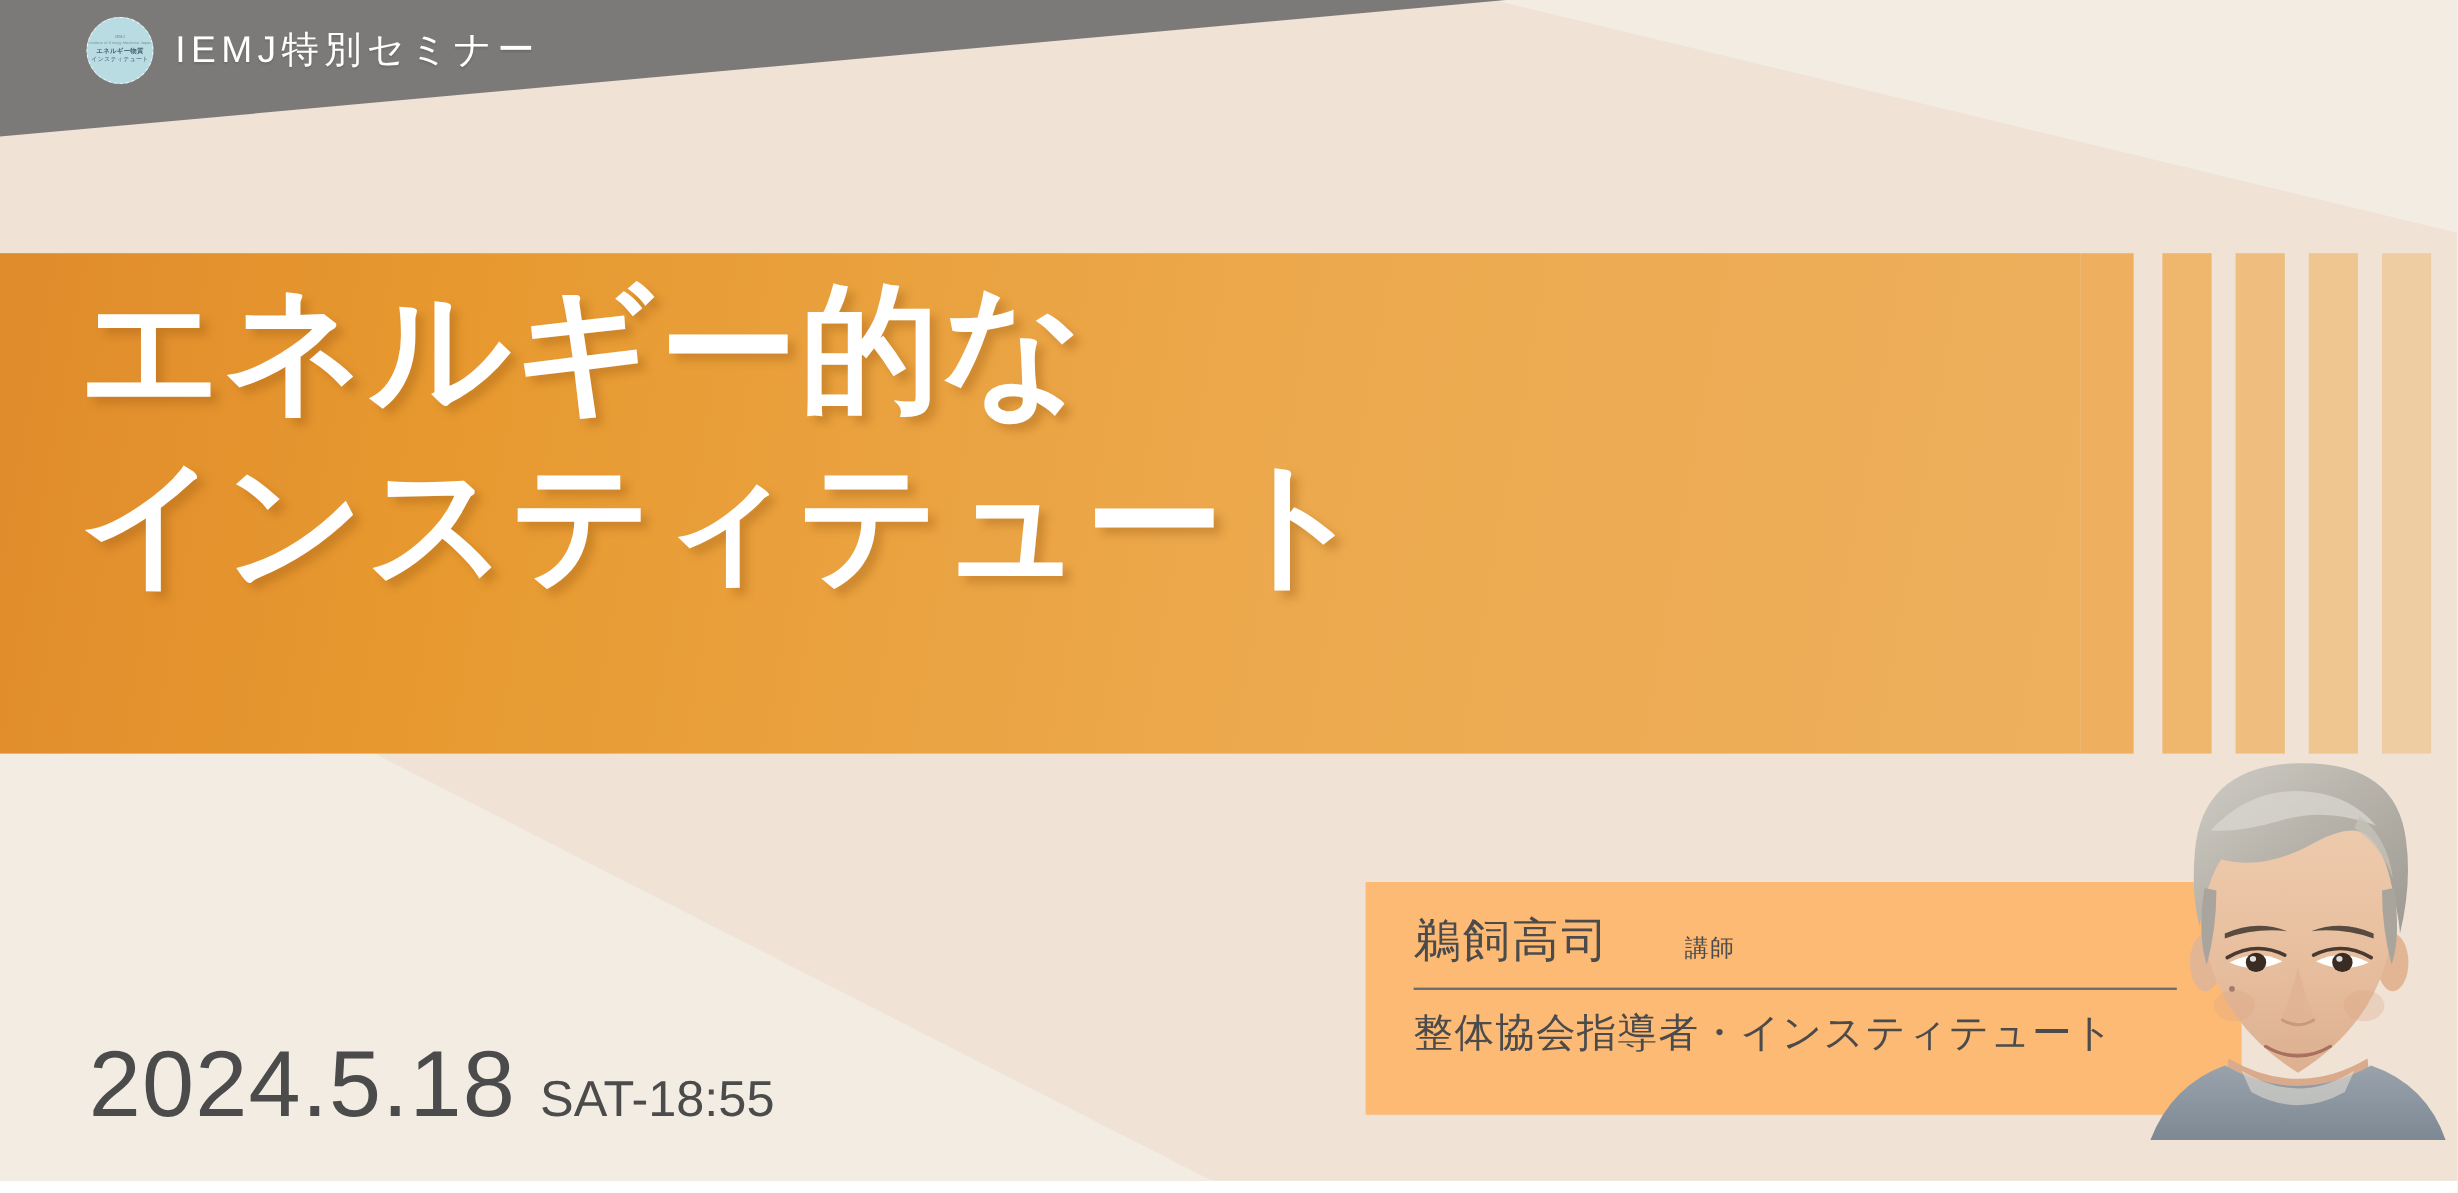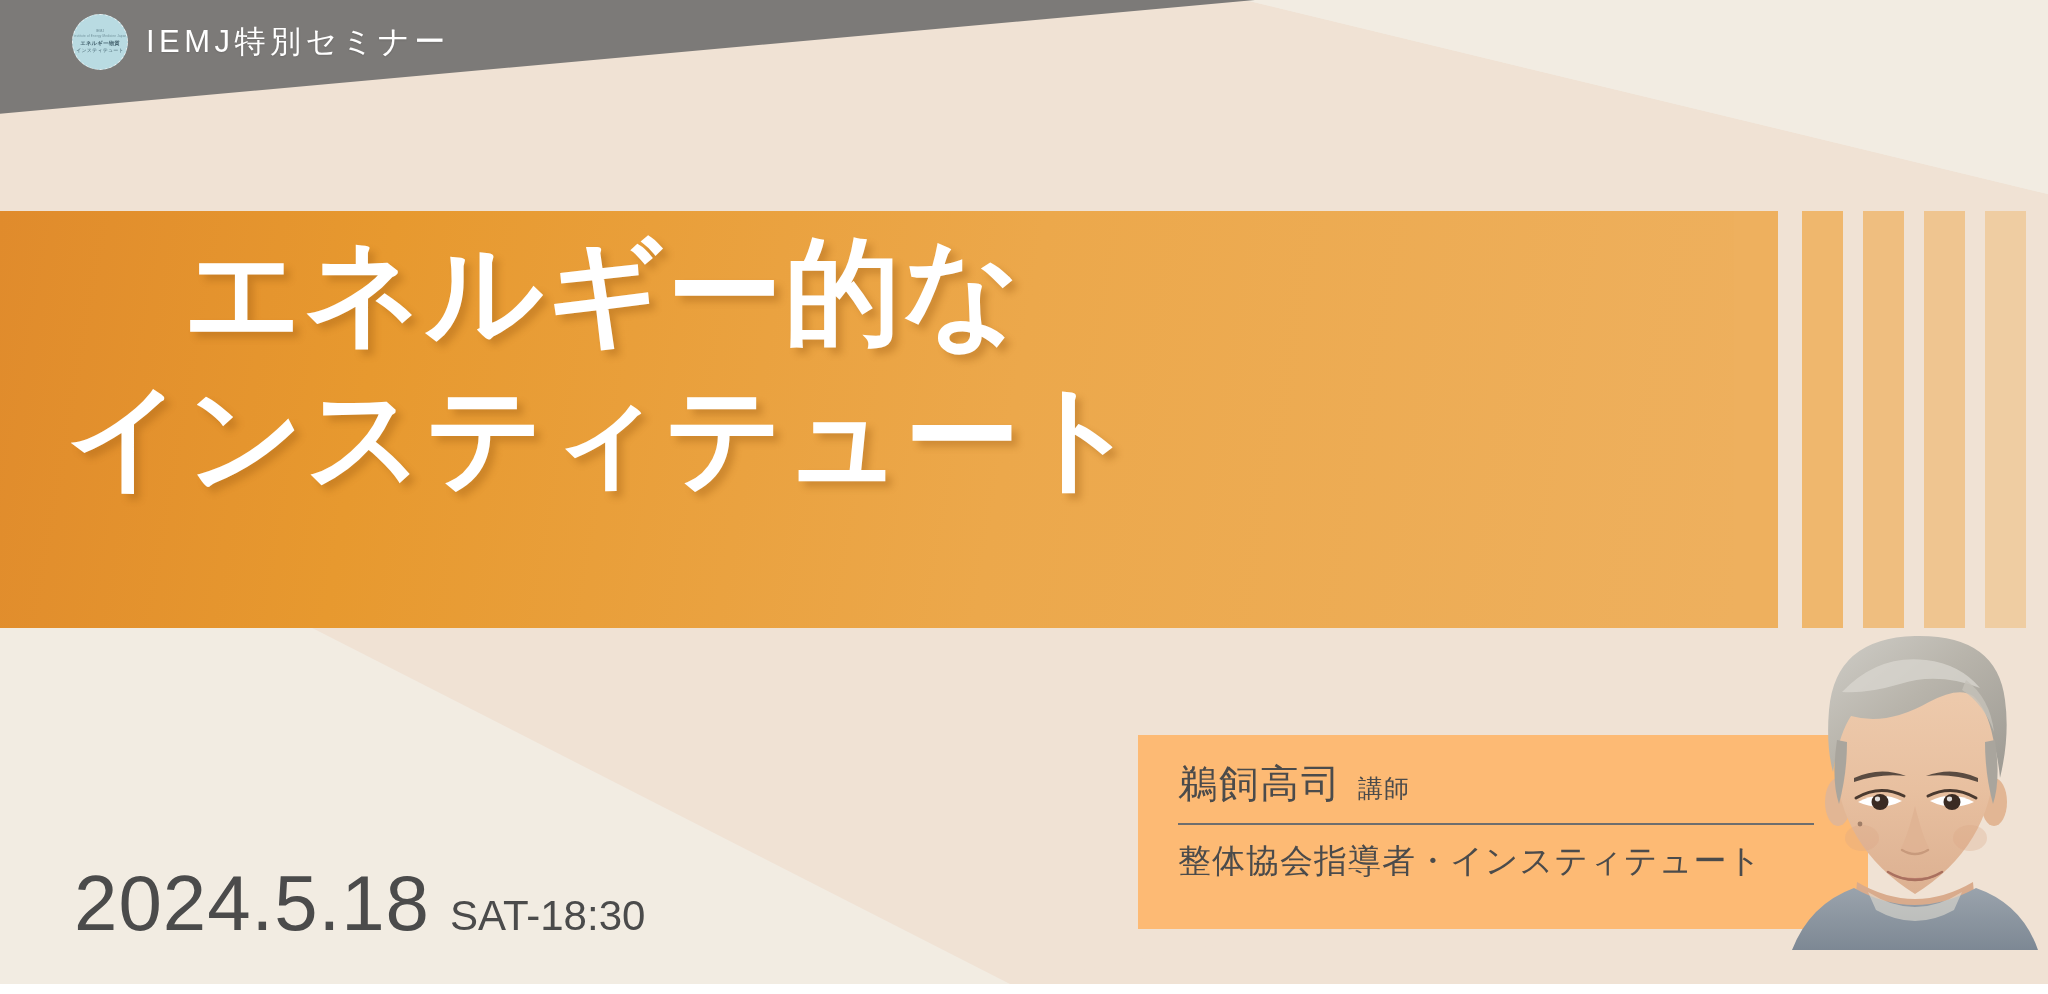--- a/index.html
+++ b/index.html
@@ -101,21 +101,21 @@
     z-index: 5;
     color: #ffffff;
     font-family: "DejaVu Sans", "Liberation Sans", sans-serif;
     font-weight: bold;
     font-size: 116px;
     line-height: 1.25;
     letter-spacing: 2px;
     text-shadow: 6px 6px 7px rgba(150, 85, 15, .33);
     white-space: nowrap;
   }
-  .title-line { display: block; text-align: center; }
+  .title-line { display: block; }
   .title-line.l2 { letter-spacing: 1px; }
 
   
   .date-block {
     position: absolute;
     left: 74px;
     bottom: 35px;
     z-index: 5;
     display: flex;
     align-items: baseline;
@@ -152,24 +152,25 @@
     gap: 16px;
     padding-left: 6px;
   }
   .speaker-name {
     font-size: 39px;
     color: #4b4b4b;
     letter-spacing: 2px;
     font-family: "DejaVu Sans", "Liberation Sans", sans-serif;
   }
   .speaker-role {
-    font-size: 25px;
+    font-size: 20px;
     color: #4b4b4b;
     letter-spacing: 1px;
     font-family: Liberation Sans, sans-serif;
+    margin-left: 46px;
   }
   .speaker-divider {
     margin: 12px 0 14px 6px;
     height: 2px;
     background: #6e6e6e;
     width: 96%;
   }
   .speaker-title {
     font-size: 33px;
     color: #4b4b4b;
@@ -238,21 +239,21 @@
       <div class="stripe-gap" style="width: 22px;"></div>
     </div>
 
   <div class="title-text">
     <span class="title-line l1">エネルギー的な</span>
     <span class="title-line l2">インスティテュート</span>
   </div>
 
   <div class="date-block">
     <span class="date-main">2024.5.18</span>
-    <span class="date-sub">SAT-18:30</span>
+    <span class="date-sub">SAT-18:55</span>
   </div>
 
   <div class="speaker-box" style="background: #fdba74;">
     <div class="speaker-name-row">
       <span class="speaker-name">鵜飼高司</span>
       <span class="speaker-role">講師</span>
     </div>
     <div class="speaker-divider"></div>
     <div class="speaker-title">整体協会指導者・インスティテュート</div>
   </div>

